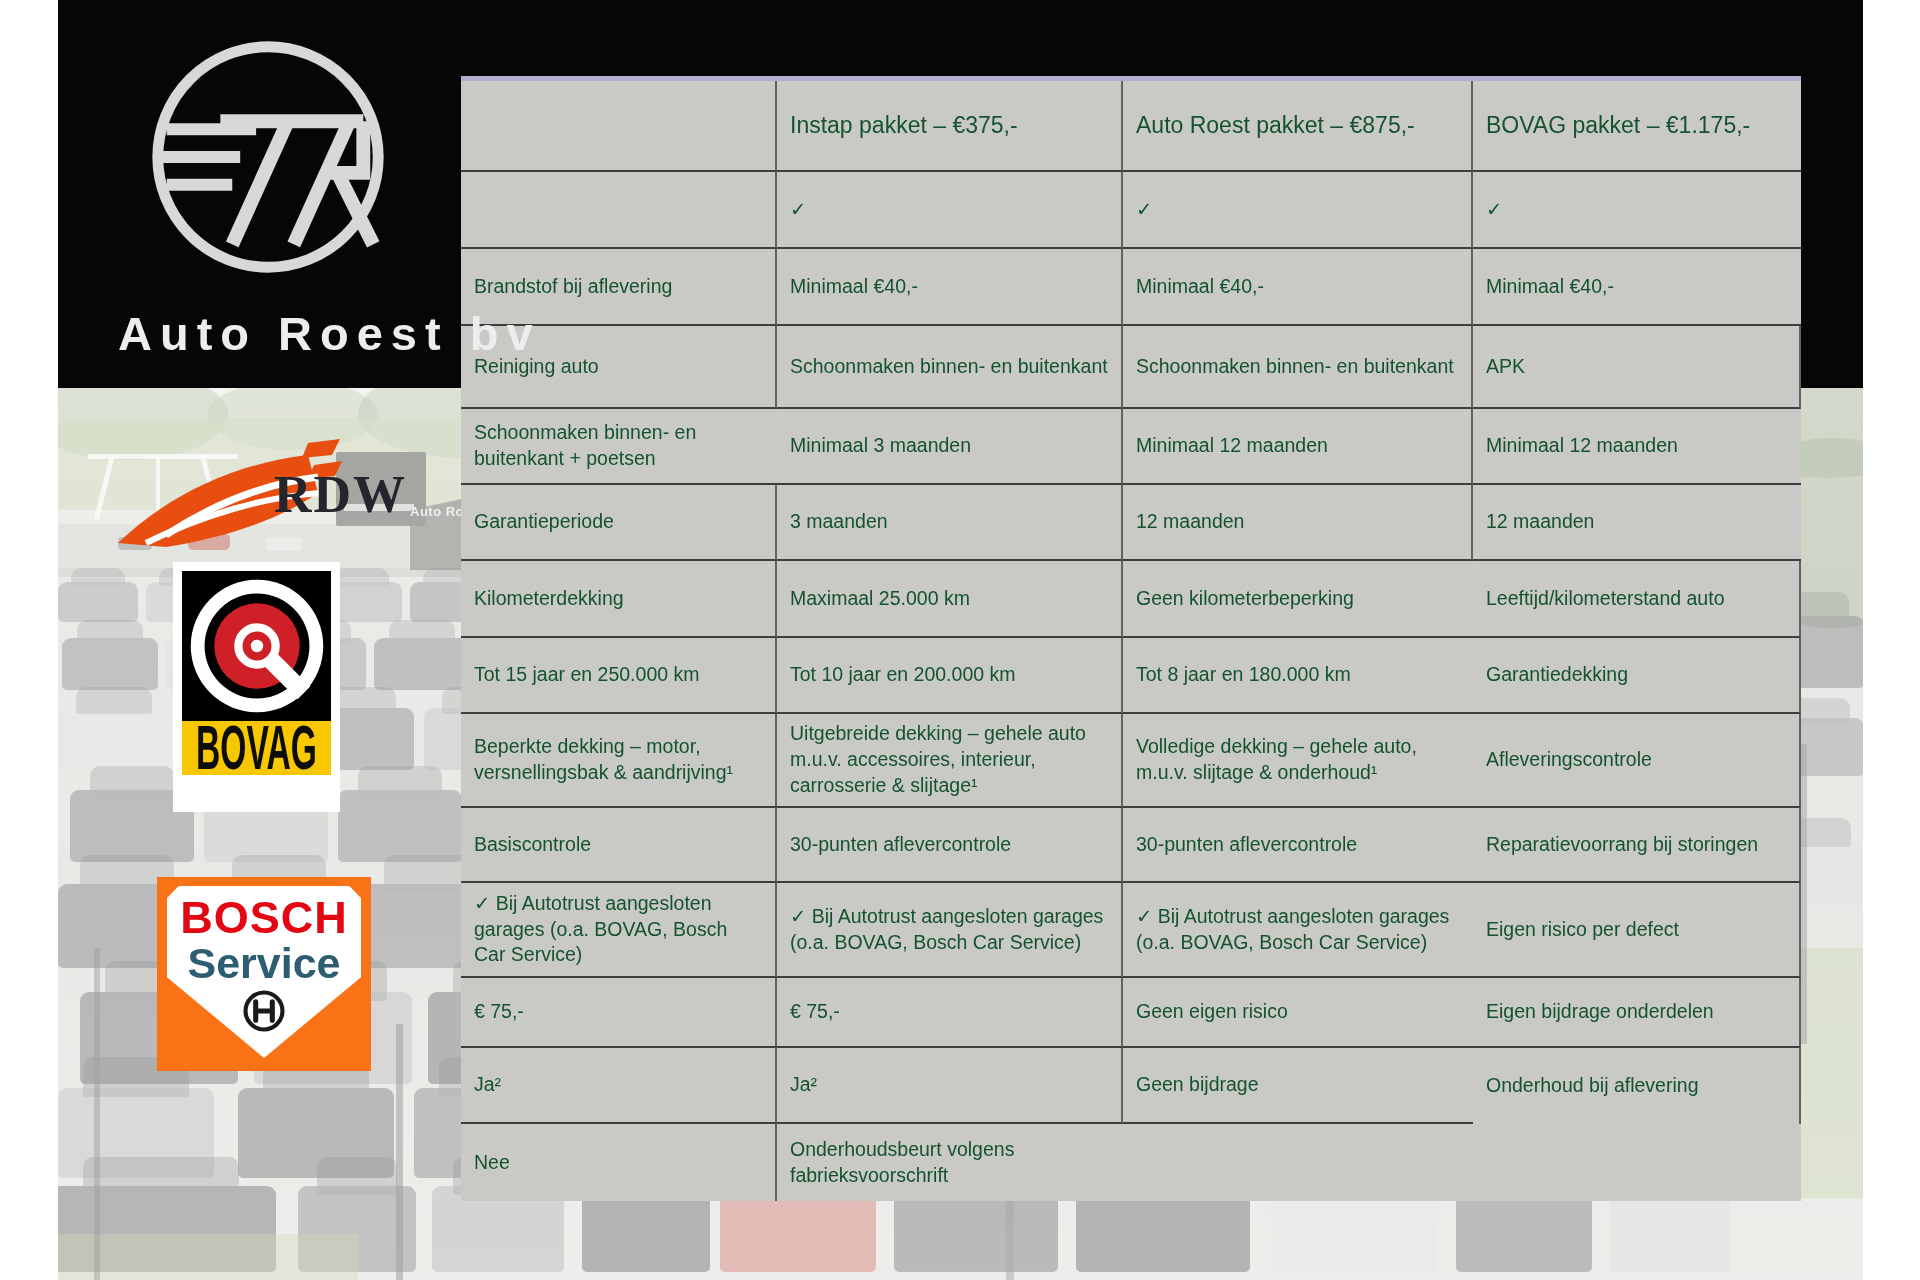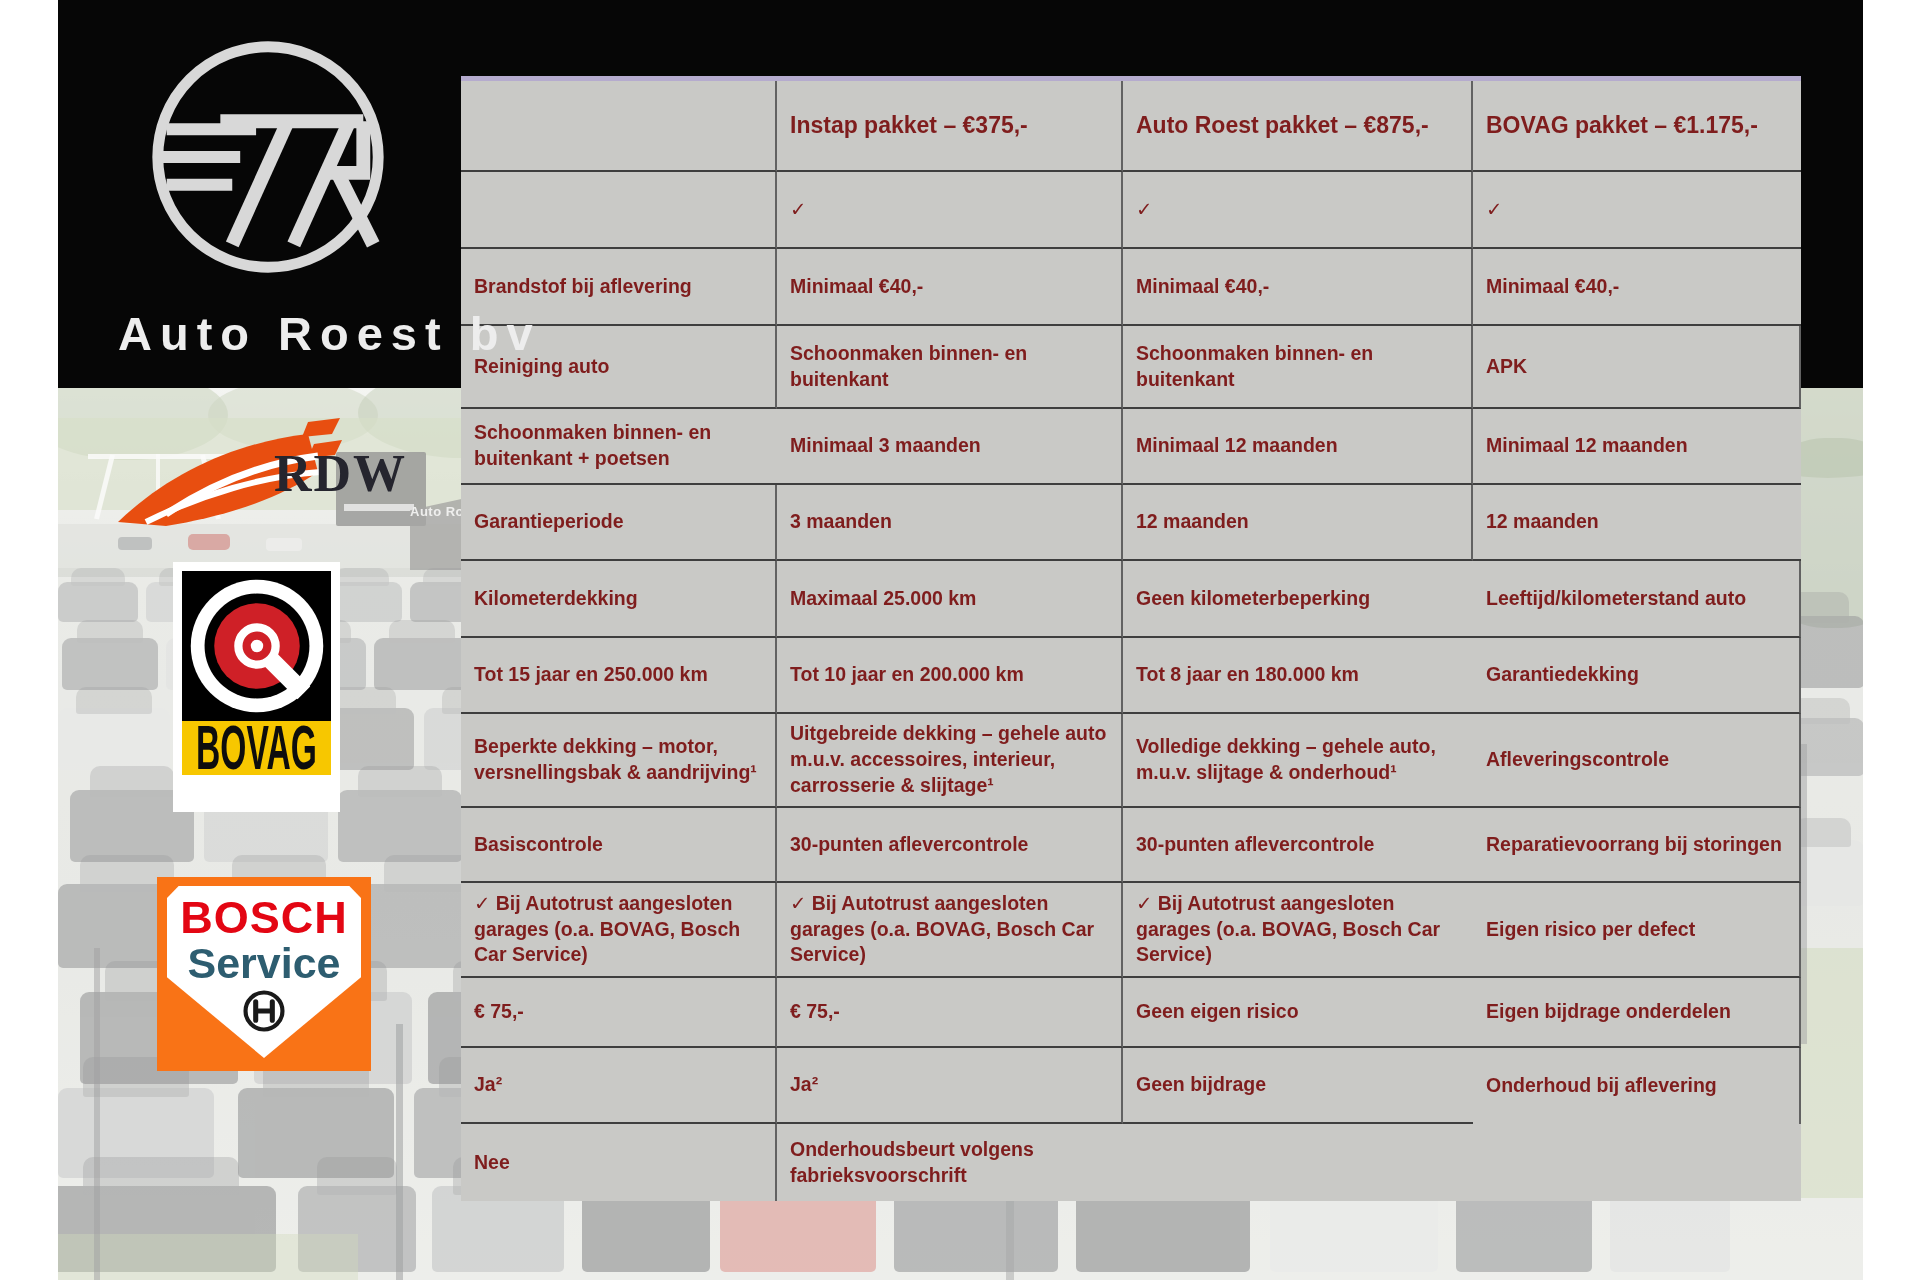--- a/index.html
+++ b/index.html
@@ -19,21 +19,21 @@
     background:rgba(35,38,44,.5);border-radius:10px 10px 3px 3px;}
   .car{border-radius:9px 9px 5px 5px;}
   .photo-sign{position:absolute;color:#f2f2f2;font-size:13px;font-weight:700;letter-spacing:.5px;opacity:.9;}
 
   
   .brand{position:absolute;left:118px;top:18px;width:300px;text-align:center;z-index:6;}
   .brand svg{display:block;margin:0 auto;}
   .brand-name{margin-top:10px;color:#ededed;font-size:47px;font-weight:700;letter-spacing:8px;white-space:nowrap;}
 
   
-  .logo-rdw{position:absolute;left:112px;top:418px;width:310px;height:116px;z-index:6;}
+  .logo-rdw{position:absolute;left:112px;top:439px;width:310px;height:116px;z-index:6;}
   .rdw-text{position:absolute;left:162px;top:26px;font-family:"Liberation Serif","DejaVu Serif",serif;
     font-weight:700;font-size:52px;color:#25252e;letter-spacing:2px;}
 
   
   .logo-bovag{position:absolute;left:173px;top:562px;width:167px;height:250px;background:#ffffff;
     box-sizing:border-box;padding:9px;z-index:6;}
   .bovag-top{height:150px;background:#000;display:flex;align-items:center;justify-content:center;}
   .bovag-bottom{height:54px;background:#f7c700;display:flex;align-items:center;justify-content:center;}
   .bovag-word{font-weight:800;font-size:42px;color:#0d0d0d;transform:scale(.8,1.5);letter-spacing:0;}
 
@@ -44,22 +44,22 @@
   .bosch-word{margin-top:9px;font-weight:800;font-size:45px;color:#e30613;letter-spacing:1px;line-height:1;}
   .bosch-service{margin-top:2px;font-weight:700;font-size:43px;color:#2d5d70;line-height:1;}
   .bosch-armature{margin-top:2px;}
 
   
   .ctable{position:absolute;left:461px;top:76px;width:1340px;background:#c9c9c6;z-index:5;
     border-top:5px solid #b5abce;display:grid;
     grid-template-columns:316px 346px 350px 328px;
     grid-template-rows:91px 77px 77px 83px 76px 76px 77px 76px 94px 75px 95px 70px 76px 77px;}
   .tcell{border-right:2px solid #626262;border-bottom:2px solid #3e3e3e;box-sizing:border-box;
-    display:flex;align-items:center;padding:15px 13px;font-weight:700;font-size:19.5px;
-    line-height:1.32;color:#7f1d1d;overflow:hidden;}
+    display:flex;align-items:center;padding:15px 13px;font-weight:400;font-size:19.5px;
+    line-height:1.32;color:#14532d;overflow:hidden;}
   .tcell.col-last{border-right:none;}
   .tcell.row-last{border-bottom:none;}
   .tcell.hdr{font-size:23px;}
 </style>
 </head>
 <body>
 
 <div class="stage">
 
   <div class="media">

